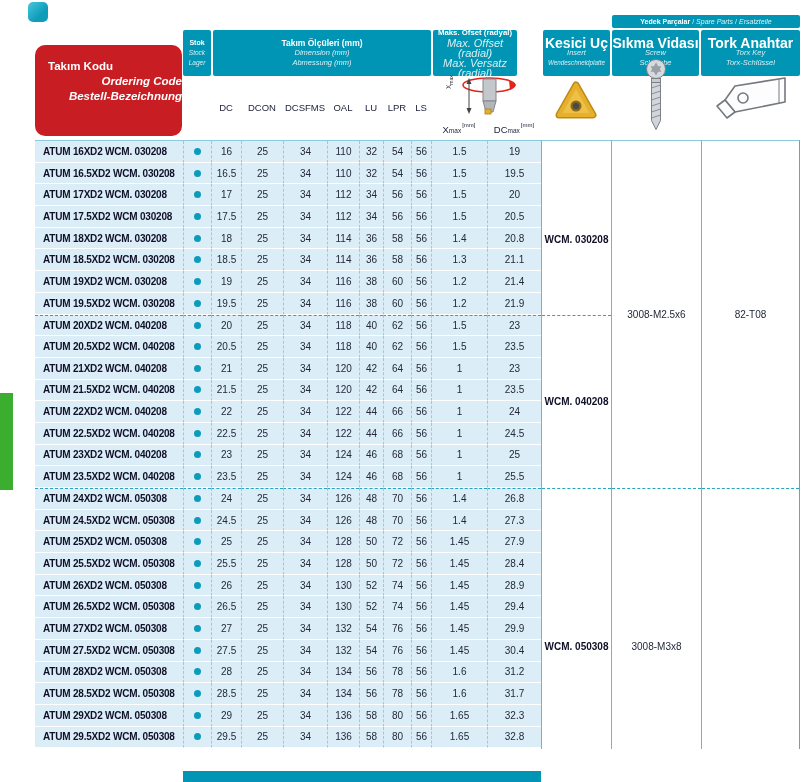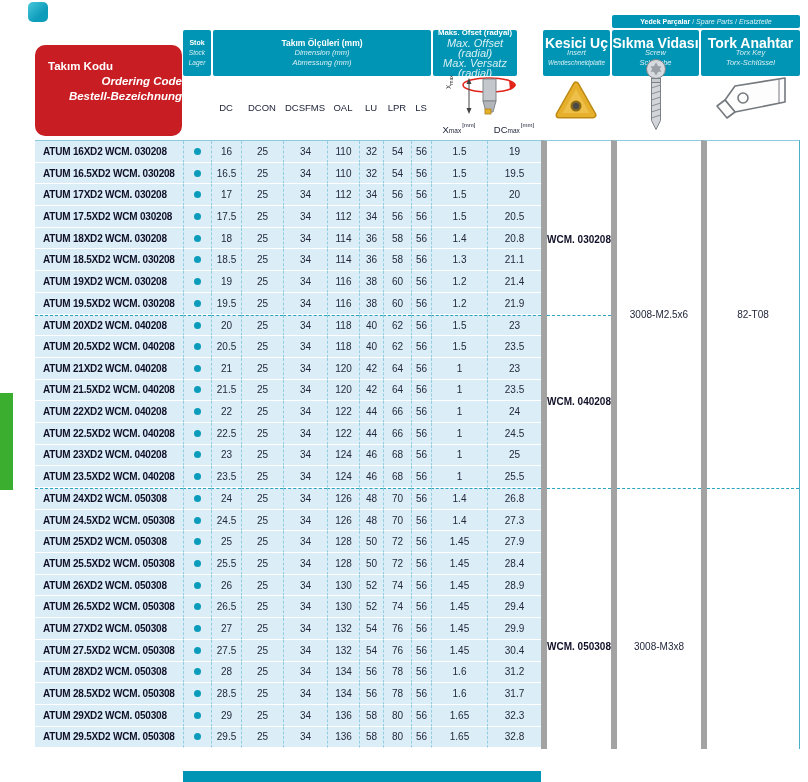--- a/index.html
+++ b/index.html
@@ -72,21 +72,21 @@
     height:21.7px; }
   .cell { background:#dbedf6; border-bottom:1px solid #ffffff; display:flex;
     align-items:center; justify-content:center; font-size:10px; color:#23283c; }
   .cell + .cell { border-left:1px dashed #93cde0; }
   .c-code { justify-content:flex-start; padding-left:8px; font-weight:bold;
     font-size:10px; letter-spacing:-0.2px; color:#101028; }
   .trow.group-start .cell { border-top:1px dashed #2aa3bf; }
   .dot { width:7px; height:7px; border-radius:50%; background:#0b9cbc; }
 
   
-  .rcol { position:absolute; top:140px; border-left:6px solid #a3a3a3; border-top:1px solid #8ccbdd; background:#fff; }
+  .rcol { position:absolute; top:140px; border-left:1px solid #a3a3a3; border-top:1px solid #8ccbdd; background:#fff; }
   .insert-col { left:541px; width:70px; }
   .screw-col  { left:611px; width:90px; }
   .torx-col   { left:701px; width:99px; border-right:1px solid #49b0c6; }
   .seg { display:flex; align-items:center; justify-content:center; font-size:10px; color:#23283c; }
   .seg-border { border-top:1px dashed #2aa3bf; }
   .insert-col .seg { font-weight:bold; color:#101028; }
   .insert-col .seg:first-child { padding-top:24px; }
   .rcol .seg:last-child { padding-top:56px; }
 </style>
 </head>

